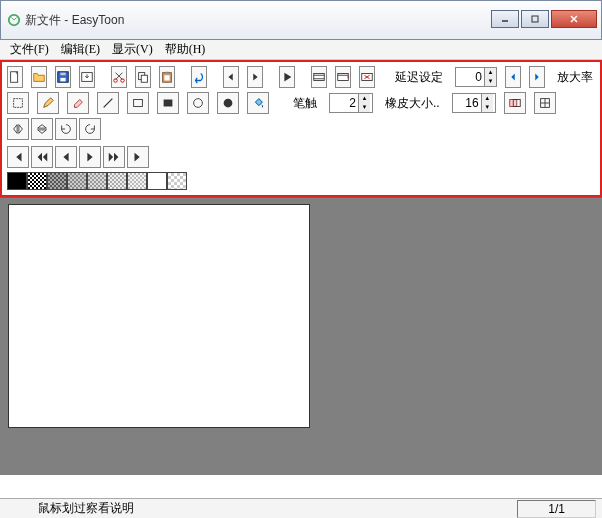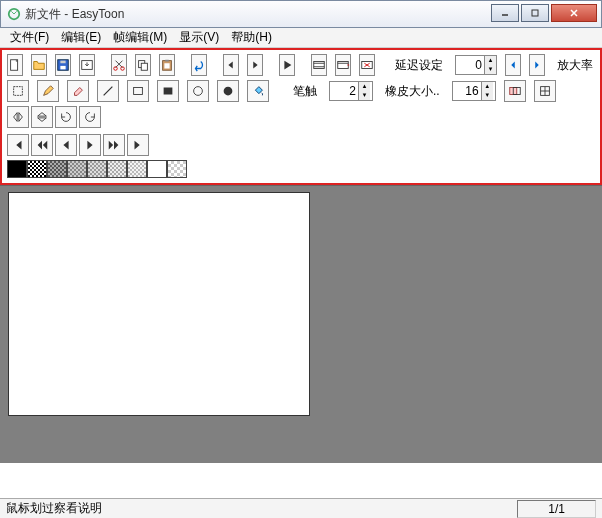--- a/index.html
+++ b/index.html
@@ -1,27 +1,27 @@
 <!DOCTYPE html>
 <html><head>
 <meta charset="utf-8">
 <style>
 * { margin: 0; padding: 0; box-sizing: border-box; font-family: "Microsoft YaHei", SimSun, sans-serif; font-size: 12px; }
 body { width: 602px; height: 518px; background: #fff; overflow: hidden; }
 
-.titlebar { height: 28px; background: linear-gradient(#fdfdfe,#e8ecf4); border: 1px solid #7a8aa0; display: flex; align-items: center; padding-left: 6px; }
+.titlebar { height: 40px; background: linear-gradient(#fdfdfe,#e8ecf4); border: 1px solid #7a8aa0; display: flex; align-items: center; padding-left: 6px; }
 .titlebar .icon { width: 14px; height: 14px; margin-right: 4px; }
 .titlebar .title { flex: 1; color: #333; }
 .winbtns { display: flex; height: 20px; margin-right: 4px; }
 .winbtn { width: 28px; height: 18px; border: 1px solid #5a6a80; margin-left: 2px; background: linear-gradient(#f0f4fa,#cfd8e6); display: flex; align-items: center; justify-content: center; cursor: pointer; }
 .winbtn.close { width: 46px; background: linear-gradient(#e98a7a,#c94a3a); border-color: #a03020; color: #fff; }
 .winbtn svg { width: 10px; height: 10px; }
 
 .menubar { height: 20px; background: #f4f4f4; border-bottom: 1px solid #d0d0d0; display: flex; align-items: center; padding-left: 4px; }
-.menuitem { padding: 2px 6px; cursor: pointer; }
+.menuitem { padding: 2px 6px; cursor: pointer; font-family: Liberation Serif, serif; }
 
 .toolarea { border: 2px solid #d22; padding: 2px; }
 
 .toolbar { display: flex; align-items: center; padding: 2px 3px; gap: 8px; flex-wrap: nowrap; }
 .tbtn { width: 22px; height: 22px; border: 1px solid #888; background: #f8f8f8; display: flex; align-items: center; justify-content: center; cursor: pointer; }
 .tbtn svg { width: 14px; height: 14px; }
 .tsep { width: 4px; height: 22px; }
 .tlabel { padding: 0 4px; white-space: nowrap; }
 .tspin { width: 44px; height: 20px; border: 1px solid #888; display: flex; align-items: center; background: #fff; }
 .tspin input { width: 28px; border: none; text-align: right; padding-right: 2px; outline: none; }
@@ -42,21 +42,21 @@
 .p4 { background: repeating-conic-gradient(#999 0 25%, #ddd 0 50%) 0 0/4px 4px; }
 .p5 { background: repeating-conic-gradient(#aaa 0 25%, #eee 0 50%) 0 0/4px 4px; }
 .p6 { background: repeating-conic-gradient(#bbb 0 25%, #f4f4f4 0 50%) 0 0/4px 4px; }
 .p7 { background: #fff; }
 .p8 { background: repeating-conic-gradient(#ccc 0 25%, #fff 0 50%) 0 0/6px 6px; }
 
 .workspace { background: #808080; height: 278px; position: relative; border-top: 1px solid #666; }
 .canvas { position: absolute; left: 8px; top: 6px; width: 302px; height: 224px; background: #fff; border: 1px solid #333; }
 
 .statusbar { position: absolute; bottom: 0; left: 0; right: 0; height: 20px; background: #f4f4f4; border-top: 1px solid #aaa; display: flex; align-items: center; padding: 0 6px; }
-.statusbar .left { flex: 1; }
+.statusbar .left { flex: 1; margin-left: 32px; }
 .statusbar .right { border: 1px inset #ccc; padding: 1px 30px; }
 </style>
 </head>
 <body>
 
 <div class="titlebar">
   <svg class="icon" viewBox="0 0 16 16">
       <circle cx="8" cy="8" r="6" fill="none" stroke="#4a6" stroke-width="2"></circle>
       <path d="M5 5l3 3 3-3" stroke="#4a6" fill="none"></path>
     </svg>
@@ -76,21 +76,20 @@
         <svg viewBox="0 0 10 10">
           <path d="M2 2l6 6M8 2l-6 6" stroke="#fff" stroke-width="1.5"></path>
         </svg>
       </div>
   </div>
 </div>
 
 <div class="menubar">
   <div class="menuitem">文件(F)</div>
   <div class="menuitem">编辑(E)</div>
-  <div class="menuitem">帧编辑(M)</div>
   <div class="menuitem">显示(V)</div>
   <div class="menuitem">帮助(H)</div>
 </div>
 
 <div class="toolarea">
 
 <div class="toolbar">
   <div class="tbtn">
         <svg viewBox="0 0 16 16">
           <rect x="3" y="2" width="8" height="12" fill="#fff" stroke="#333"></rect>

